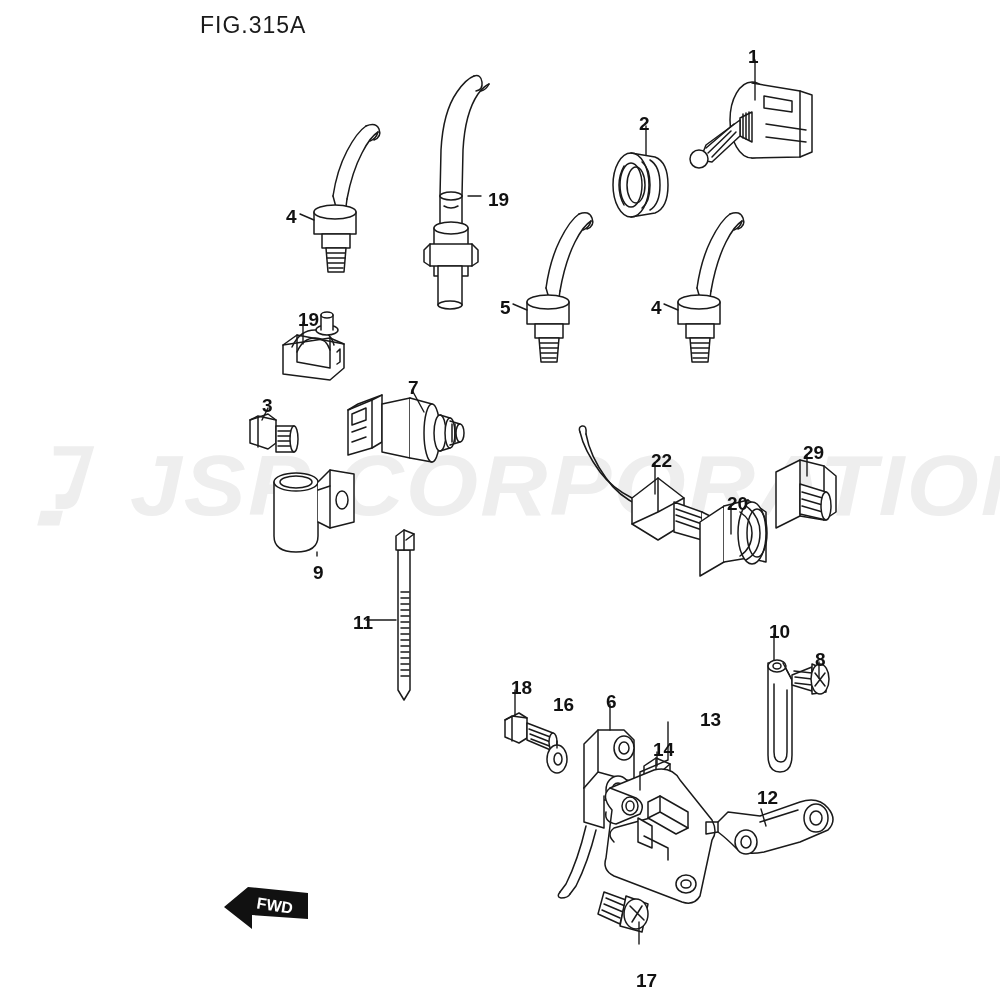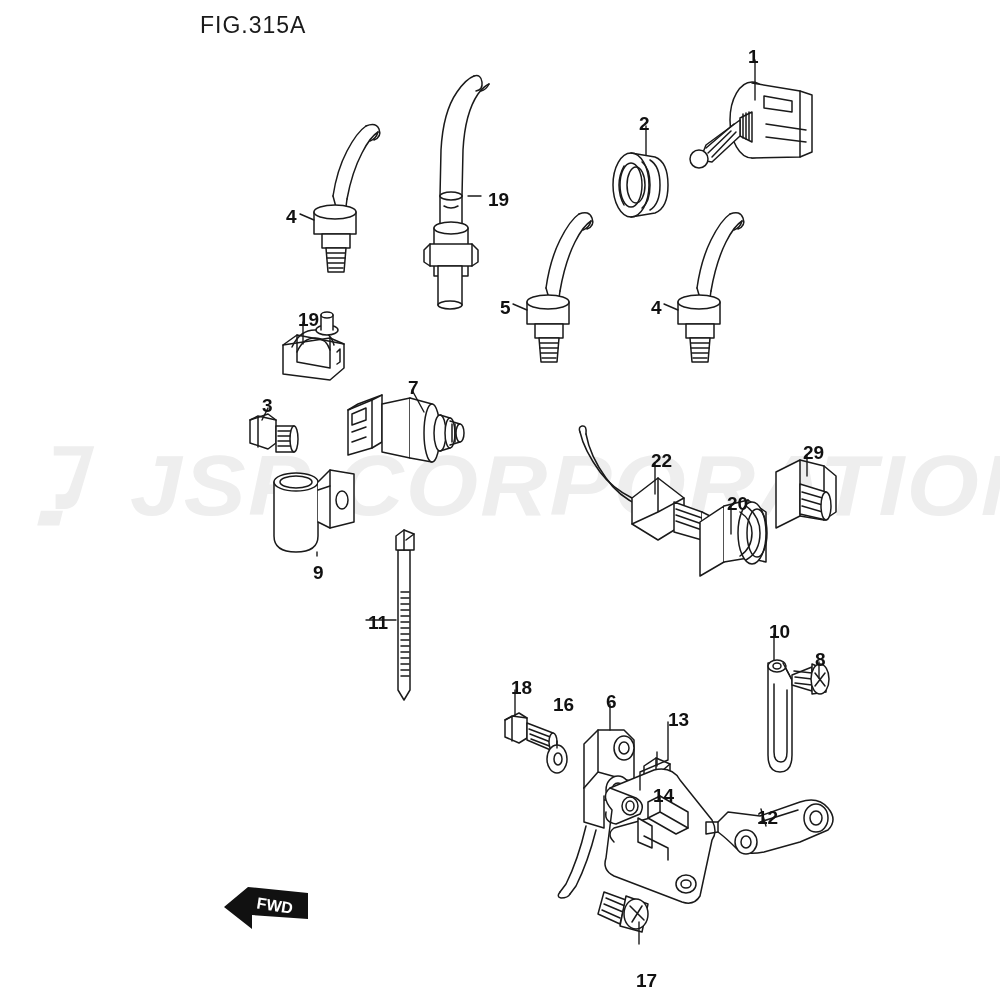--- a/index.html
+++ b/index.html
@@ -366,24 +366,24 @@
   <div class="callout" style="left:639px;top:114px;">2</div>
   <div class="callout" style="left:262px;top:396px;">3</div>
   <div class="callout" style="left:286px;top:207px;">4</div>
   <div class="callout" style="left:500px;top:298px;">5</div>
   <div class="callout" style="left:651px;top:298px;">4</div>
   <div class="callout" style="left:606px;top:692px;">6</div>
   <div class="callout" style="left:408px;top:378px;">7</div>
   <div class="callout" style="left:815px;top:650px;">8</div>
   <div class="callout" style="left:313px;top:563px;">9</div>
   <div class="callout" style="left:769px;top:622px;">10</div>
-  <div class="callout" style="left:353px;top:613px;margin-left:15px;">11</div>
-  <div class="callout" style="left:757px;top:808px;">12</div>
-  <div class="callout" style="left:668px;top:710px;">13</div>
-  <div class="callout" style="left:653px;top:740px;margin-top:46px;">14</div>
+  <div class="callout" style="left:353px;top:613px;">11</div>
+  <div class="callout" style="left:757px;top:788px;">12</div>
+  <div class="callout" style="left:700px;top:710px;">13</div>
+  <div class="callout" style="left:653px;top:740px;">14</div>
   <div class="callout" style="left:511px;top:678px;">18</div>
   <div class="callout" style="left:553px;top:695px;">16</div>
   <div class="callout" style="left:636px;top:955px;margin-top:16px;">17</div>
   <div class="callout" style="left:488px;top:190px;">19</div>
   <div class="callout" style="left:298px;top:310px;">19</div>
   <div class="callout" style="left:727px;top:494px;">20</div>
   <div class="callout" style="left:803px;top:443px;">29</div>
   <div class="callout" style="left:651px;top:451px;">22</div>
 
   <svg id="fwd" viewBox="0 0 92 56">

